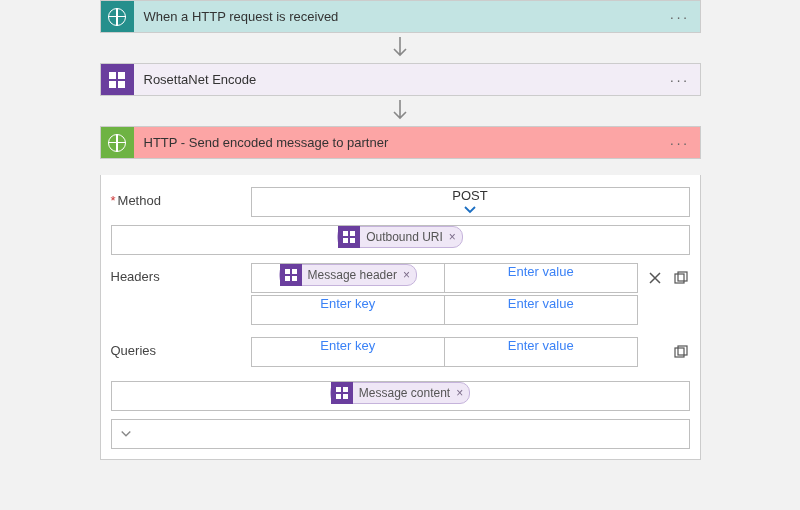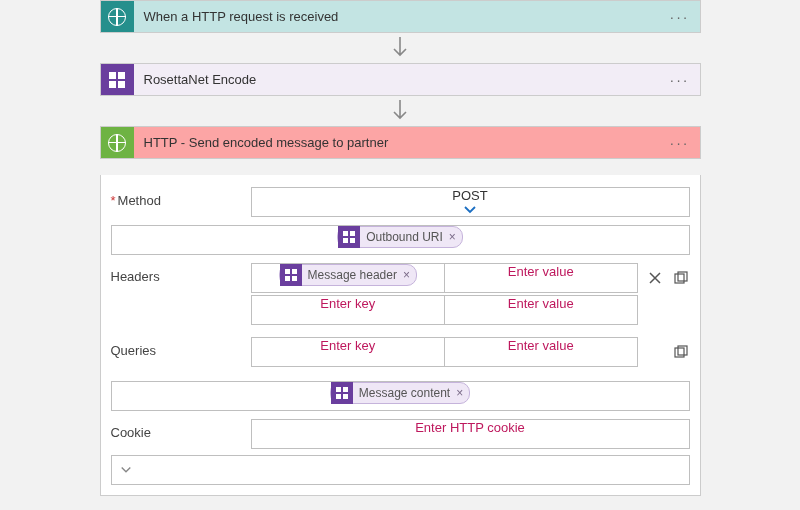--- a/index.html
+++ b/index.html
@@ -128,21 +128,21 @@
     width: 22px;
     height: 22px;
     background: #6a3e9e;
     display: inline-flex;
     align-items: center;
     justify-content: center;
     margin-right: 6px;
     color: #fff;
   }
   .token .x { margin-left: 6px; color: #7a6b88; }
-  .placeholder { color: #be185d; }
+  .placeholder { color: #3b82f6; }
   .kv-pair {
     display: flex;
   }
   .kv-pair .half {
     flex: 1;
   }
   .kv-pair .half:first-child .input-box { border-right: none; }
   .add-param {
     height: 30px;
     border: 1px solid #bfbfbf;
@@ -346,28 +346,20 @@
             <span class="ticon">
                 <span class="sicon-puzzle-sm"></span>
               </span>
             <span>Message content</span>
             <span class="x">×</span>
           </span>
         </div>
       </div>
     </div>
 
-    <div class="row" style="margin-bottom:4px;">
-      <div class="label">Cookie</div>
-      <div class="field-wrap">
-        <div class="input-box">
-          <span class="placeholder">Enter HTTP cookie</span>
-        </div>
-      </div>
-    </div>
 
     <div class="add-param">
       <span class="chev">
         <svg width="12" height="12" viewBox="0 0 14 14">
             <path d="M2 4 L7 9 L12 4" stroke="#888" stroke-width="1.6" fill="none"></path>
           </svg>
       </span>
     </div>
 
   </div>

